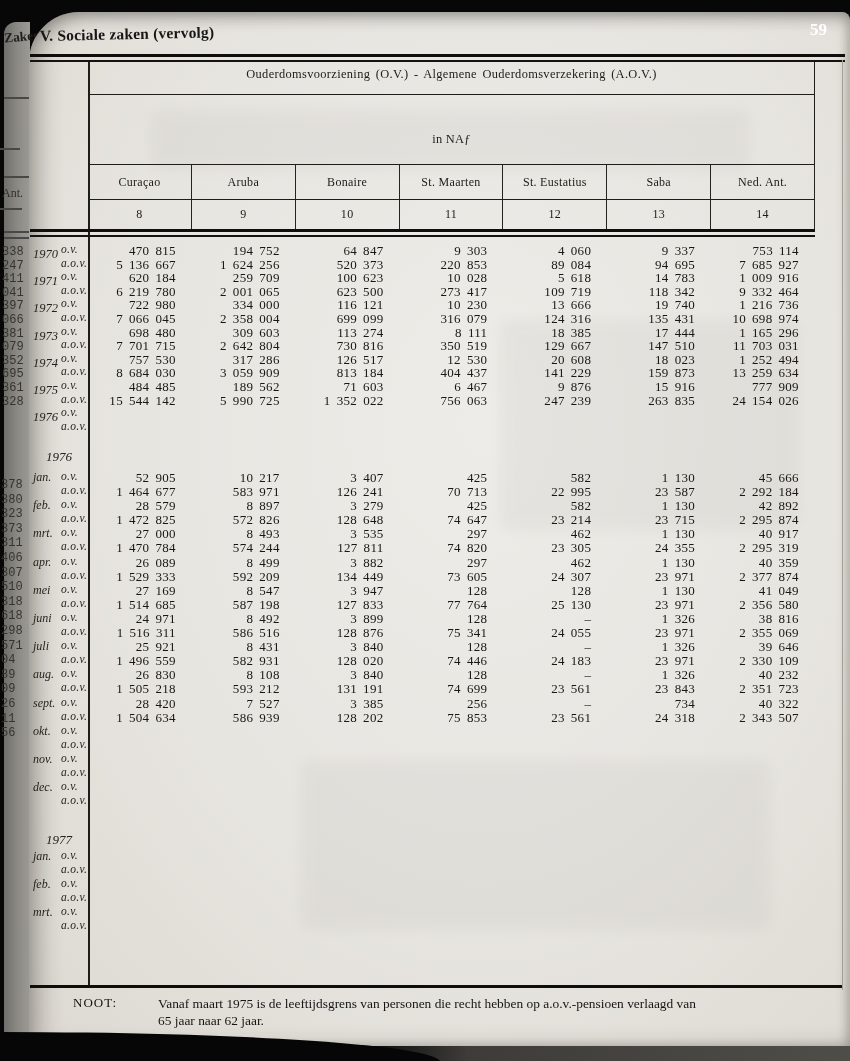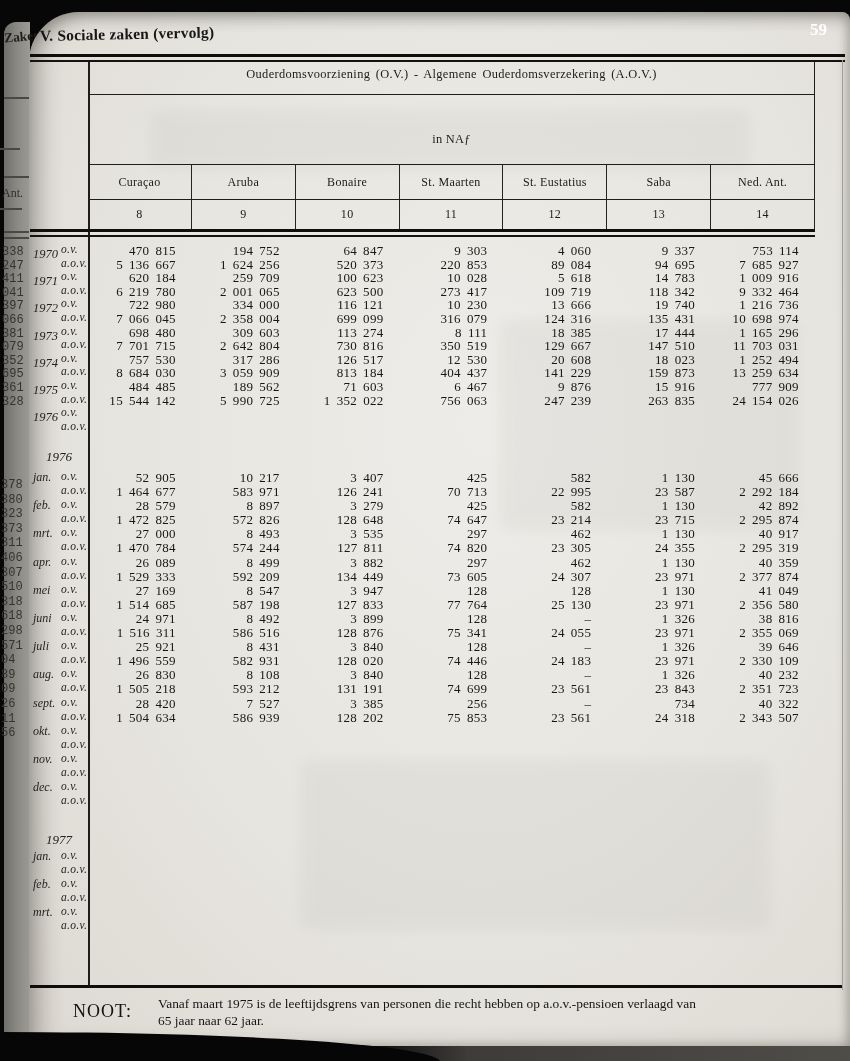--- a/index.html
+++ b/index.html
@@ -39,21 +39,21 @@
   #months-1976 .row,#months-1977 .row{height:14.1px;}
   .lbl{width:58px;position:relative;flex:none;}
   .ylab{position:absolute;left:3px;top:4px;font-style:italic;font-size:12.5px;color:#26241f;white-space:nowrap;}
   .ylab.mo{top:0;font-size:12px;}
   .rlab{position:absolute;left:31px;top:0;font-style:italic;font-size:11.5px;
         letter-spacing:.3px;color:#26241f;}
   .val{flex:none;width:103.857px;box-sizing:border-box;text-align:right;padding-right:16px;
        font-size:13px;color:#181714;letter-spacing:.3px;word-spacing:2.5px;white-space:nowrap;}
   .sec-year{position:absolute;left:46px;font-style:italic;font-size:13px;color:#23211d;}
   
-  .note-label{position:absolute;left:73px;top:995px;font-size:18px;letter-spacing:1px;color:#141311;margin-top:6px;}
+  .note-label{position:absolute;left:73px;top:995px;font-size:13px;letter-spacing:1px;color:#141311;}
   .note-line{position:absolute;left:158px;font-size:13.4px;color:#161514;white-space:nowrap;}
   
   .bottom-wedge{position:absolute;left:0;top:1032px;width:440px;height:30px;background:#060606;
                 border-radius:0 100% 0 0;}
   .bottom-band{position:absolute;left:0;top:1046px;width:850px;height:15px;
                background:linear-gradient(90deg,#060606 0%,#060606 42%,#3d3c39 55%,#4f4d48 100%);}
   .page-edge-line{position:absolute;left:842px;top:60px;width:1px;height:930px;background:#a29f97;}
 </style>
 </head>
 <body>

